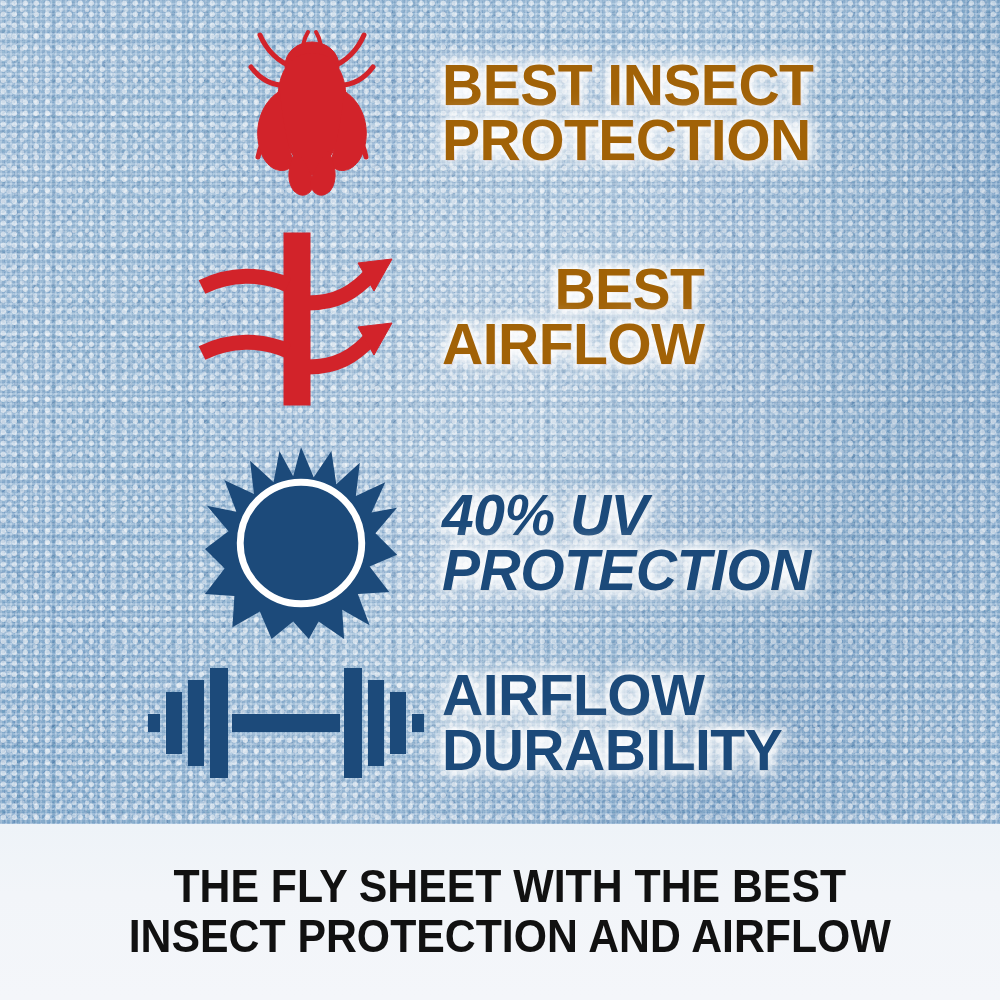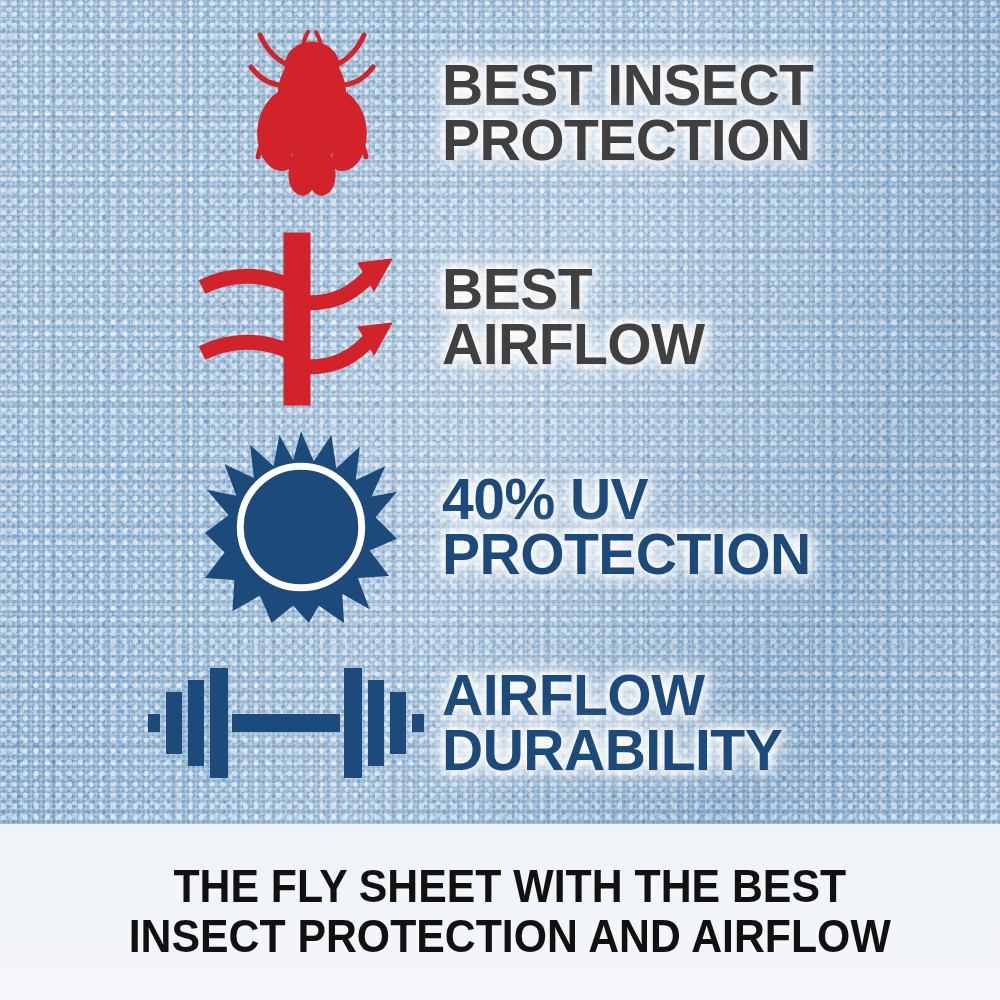--- a/index.html
+++ b/index.html
@@ -70,30 +70,30 @@
     justify-content:center;
     flex:0 0 250px;
   }
   .feature .label {
     font-weight:bold;
     line-height:.96;
     letter-spacing:-0.5px;
     white-space:pre-line;
   }
 
-  .red   { color:#404040; text-shadow:
+  .red   { color:#a16207; text-shadow:
              0 0 10px #ffffff, 0 0 10px #ffffff, 0 0 18px #ffffff,
              0 0 26px rgba(255,255,255,.95), 1px 1px 0 rgba(120,10,14,.35); }
   .navy  { color:#1c4a7a; text-shadow:
              0 0 10px #ffffff, 0 0 10px #ffffff, 0 0 18px #ffffff,
              0 0 26px rgba(255,255,255,.95), 1px 1px 0 rgba(10,35,65,.30); }
 
   #row-insect      { left:180px; top:22px;  width:820px; height:182px; }
-  #row-airflow     { left:150px; top:222px; width:850px; height:190px; }
-  #row-uv          { left:160px; top:428px; width:840px; height:198px; }
+  #row-airflow     { left:150px; top:222px; width:850px; height:190px;text-align:right; }
+  #row-uv          { left:160px; top:444px; width:840px; height:198px;font-style:italic; }
   #row-durability  { left:130px; top:648px; width:870px; height:150px; }
 
   #row-insect     .label { font-size:57px; }
   #row-airflow    .label { font-size:57px; }
   #row-uv         .label { font-size:57px; }
   #row-durability .label { font-size:57px; }
 
   #row-insect     .icon-slot { flex-basis:262px; width:262px; }
   #row-airflow    .icon-slot { flex-basis:292px; width:292px; }
   #row-uv         .icon-slot { flex-basis:282px; width:282px; }

